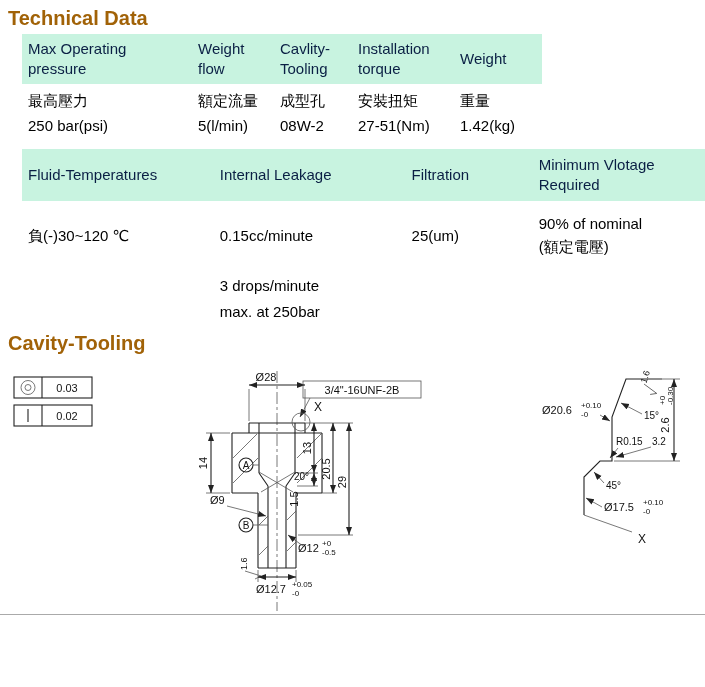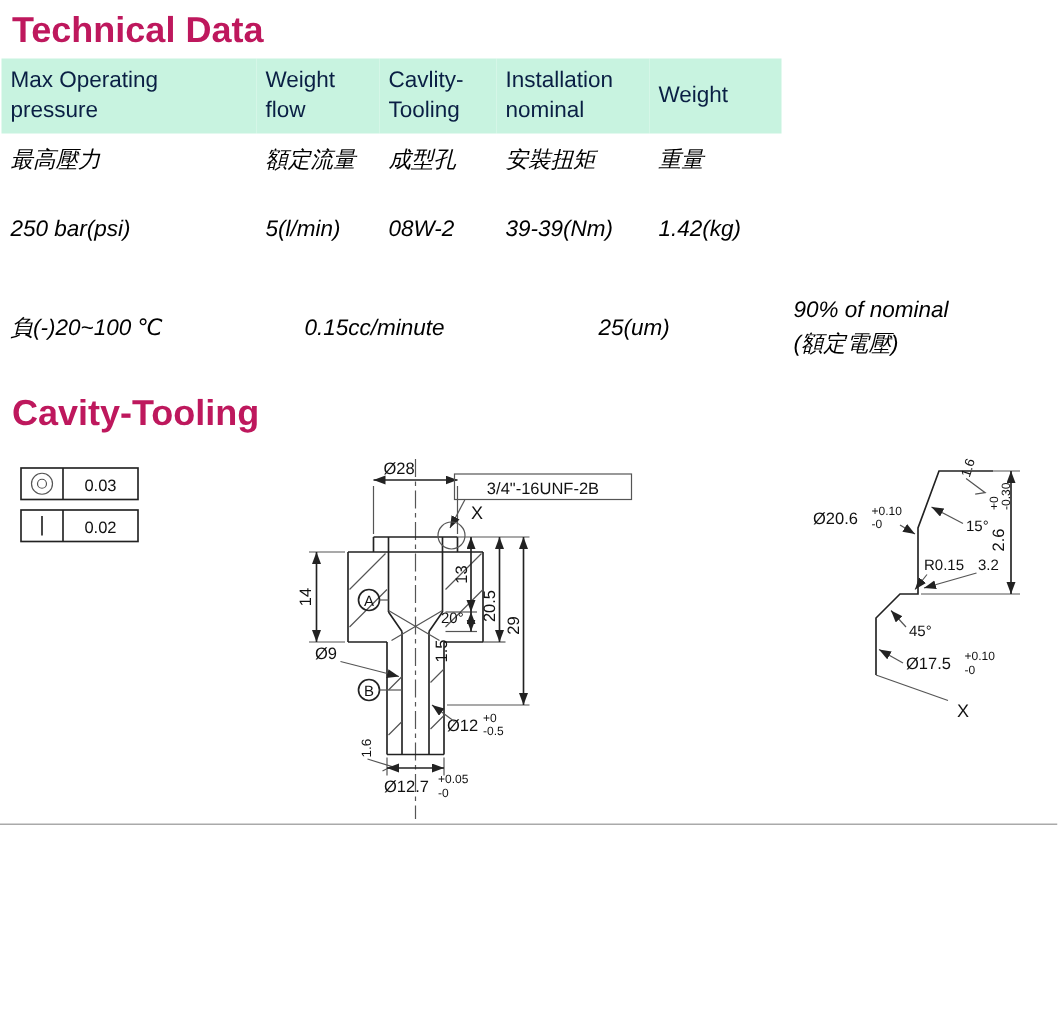--- a/index.html
+++ b/index.html
@@ -3,37 +3,37 @@
 <meta charset="utf-8">
 <style>
   * { margin:0; padding:0; box-sizing:border-box; }
   html,body { background:#fff; }
   body {
     width:705px; height:687px; overflow:hidden;
     font-family:"Liberation Sans","DejaVu Sans",sans-serif;
     color:#000; position:relative;
   }
   .sec-title {
-    color:#be185d; font-size:24px; font-weight:bold;
+    color:#a16207; font-size:20px; font-weight:bold;
     padding:7px 0 4px 8px;
   }
   .sec-title.second { }
   table.spec {
     border-collapse:collapse; table-layout:fixed;
-    margin-left:1px;
+    margin-left:22px;
   }
   table.spec.t1 { margin-bottom:10px; }
   table.spec th {
     background:#c8f3e0; font-weight:normal; text-align:left;
     font-size:15px; color:#0a1f44; padding:3px 6px;
     vertical-align:middle; height:50px; line-height:1.35;
   }
   table.spec.t2 th { height:52px; }
   table.spec td {
-    font-size:15px; padding:14px 6px; vertical-align:middle;font-style:italic;
+    font-size:15px; padding:0 6px; vertical-align:middle;
   }
   tr.zh td { padding-top:8px; height:26px; }
   tr.val td { height:28px; }
   .t2 tr.zh td { padding-top:10px; height:30px; }
   .t2 tr.val td { height:58px; padding-top:10px; line-height:23px; }
   .t2 tr.extra td { vertical-align:top; padding-top:14px; line-height:26px; height:66px; }
   .drawing-wrap {
     width:705px; height:250px; margin-top:6px;
     border-bottom:1px solid #aaa;
   }
@@ -57,56 +57,71 @@
       <col style="width:82px">
       <col style="width:78px">
       <col style="width:102px">
       <col style="width:88px">
   </colgroup>
   <tbody>
       <tr>
     <th>Max Operating pressure</th>
     <th>Weight flow</th>
     <th>Cavlity-Tooling</th>
-    <th>Installation nominal</th>
+    <th>Installation torque</th>
     <th>Weight</th>
   </tr>
   <tr class="zh">
     <td>最高壓力</td>
     <td>額定流量</td>
     <td>成型孔</td>
     <td>安裝扭矩</td>
     <td>重量</td>
   </tr>
   <tr class="val">
     <td>250 bar(psi)</td>
     <td>5(l/min)</td>
     <td>08W-2</td>
-    <td>39-39(Nm)</td>
+    <td>27-51(Nm)</td>
     <td>1.42(kg)</td>
   </tr>
 </tbody>
   </table>
 
 <table class="spec t2">
   <colgroup>
     <col style="width:196px">
       <col style="width:196px">
       <col style="width:130px">
       <col style="width:177px">
   </colgroup>
   <tbody>
+      <tr>
+    <th>Fluid-Temperatures</th>
+    <th>Internal Leakage</th>
+    <th>Filtration</th>
+    <th>Minimum Vlotage Required</th>
+  </tr>
   <tr class="val">
-    <td>負(-)20~100 ℃</td>
+    <td>負(-)30~120 ℃</td>
     <td>0.15cc/minute</td>
     <td>25(um)</td>
     <td>
       <div>90% of nominal</div>
       <div>(額定電壓)</div>
     </td>
+  </tr>
+  <tr class="extra">
+    <td></td>
+    <td>
+      <div>3 drops/minute</div>
+      <div>max. at 250bar</div>
+    </td>
+    <td></td>
+    <td></td>
   </tr>
 </tbody>
   </table>
 
 <div class="sec-title second">Cavity-Tooling</div>
 
 <div class="drawing-wrap">
 <svg width="705" height="250" viewBox="0 0 705 250">
   <defs>
     <marker id="arr" markerWidth="9" markerHeight="8" refX="8" refY="3" orient="auto-start-reverse" markerUnits="userSpaceOnUse">

